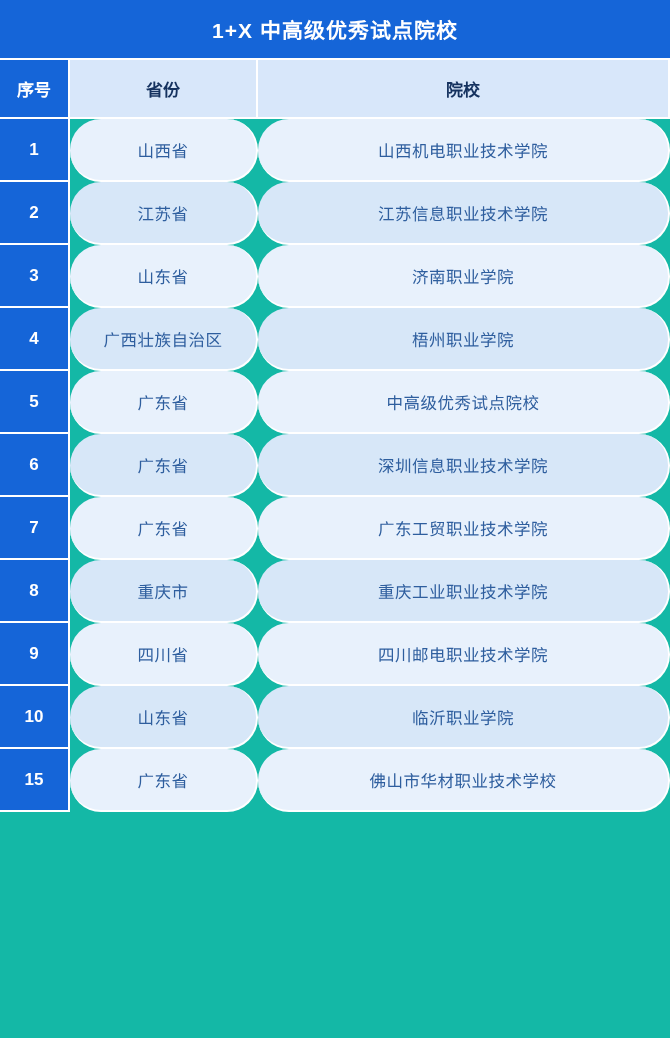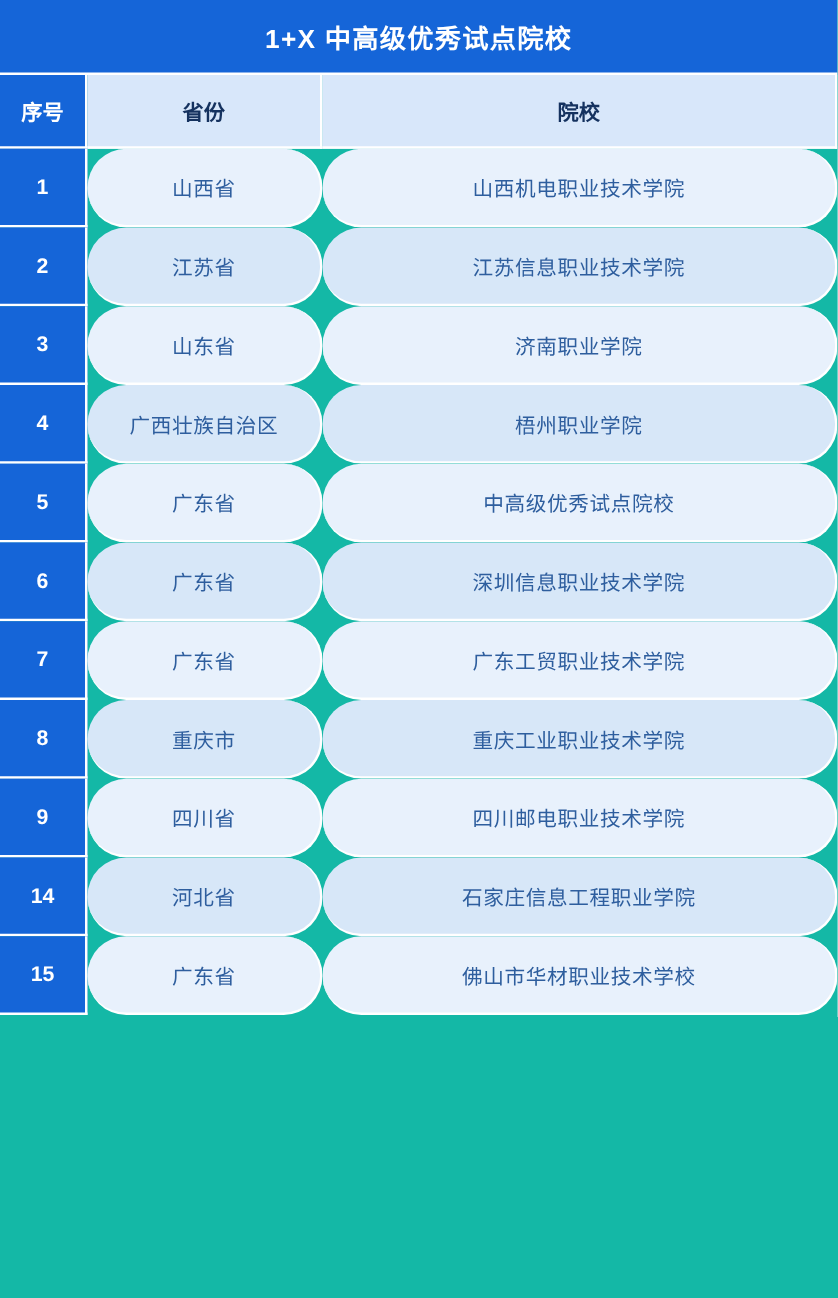--- a/index.html
+++ b/index.html
@@ -155,23 +155,23 @@
           <td class="idx">8</td>
           <td class="prov">重庆市</td>
           <td class="school">重庆工业职业技术学院</td>
         </tr>
         <tr class="odd">
           <td class="idx">9</td>
           <td class="prov">四川省</td>
           <td class="school">四川邮电职业技术学院</td>
         </tr>
         <tr class="even">
-          <td class="idx">14</td>
-          <td class="prov">河北省</td>
-          <td class="school">石家庄信息工程职业学院</td>
+          <td class="idx">10</td>
+          <td class="prov">山东省</td>
+          <td class="school">临沂职业学院</td>
         </tr>
         <tr class="odd">
           <td class="idx">15</td>
           <td class="prov">广东省</td>
           <td class="school">佛山市华材职业技术学校</td>
         </tr>
       </tbody>
     </table>
   </div>
 

